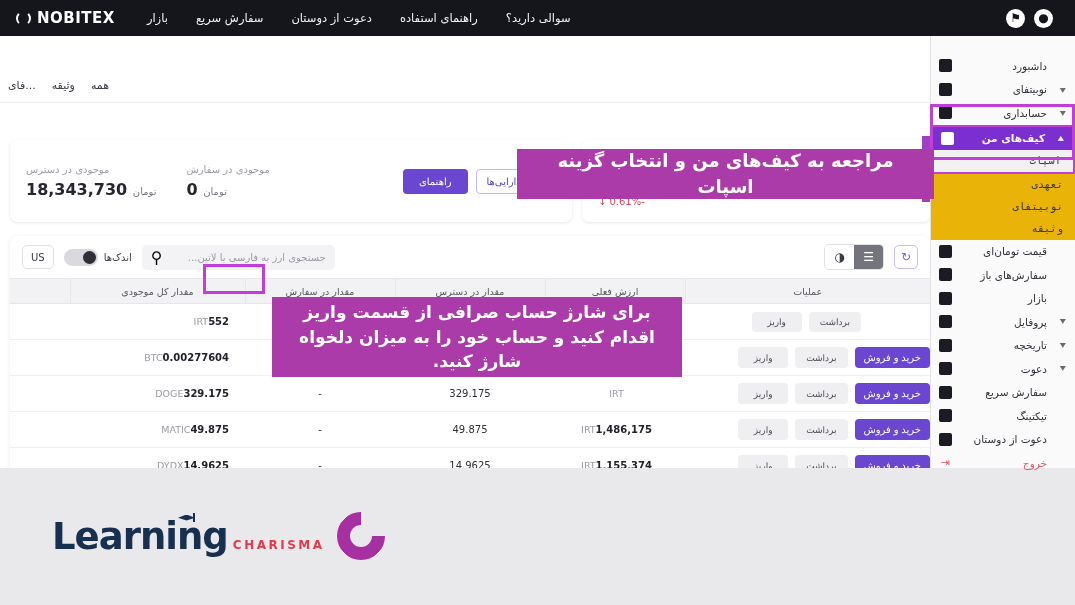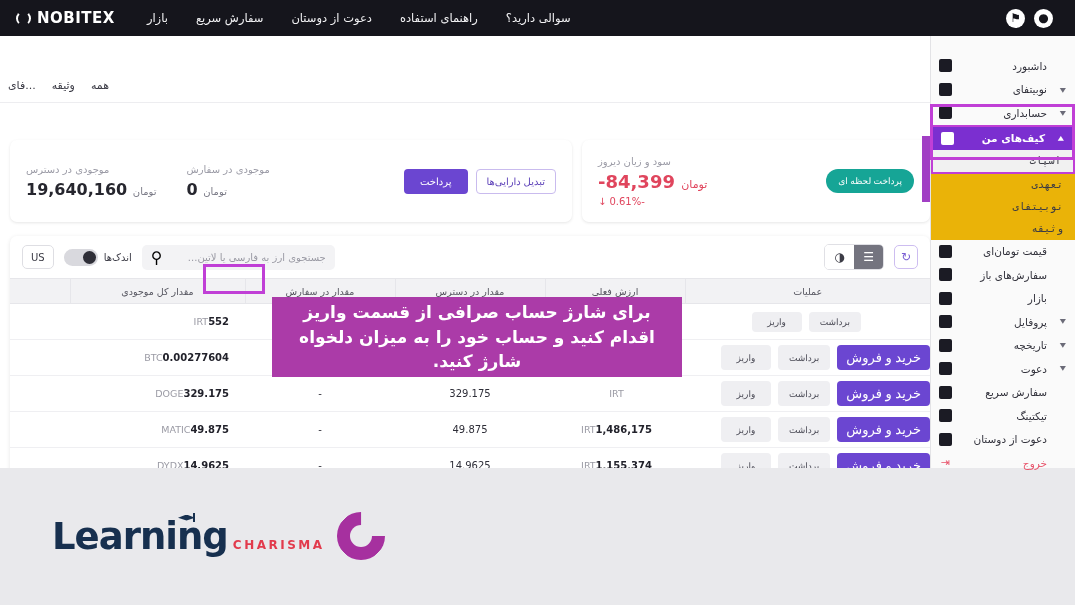--- a/index.html
+++ b/index.html
@@ -178,21 +178,21 @@
   .sym { color: #9a9aa4; font-size: 9.5px; margin-left: 3px; }
   .amt { font-weight: bold; color: #22222b; }
   .cur { color: #9a9aa4; font-size: 9.5px; margin-left: 3px; }
   .ops { display: flex; gap: 7px; justify-content: flex-start; padding-right: 0; padding-left: 10px; }
   .btn-grey {
     background: #efeff2; color: #4a4a55; border: none; border-radius: 4px;
     font-size: 9px; padding: 5px 11px; min-width: 50px;
   }
   .btn-trade {
     background: #6b46d1; color: #fff; border: none; border-radius: 4px;
-    font-size: 13px; padding: 5px 9px; min-width: 62px;
+    font-size: 10px; padding: 5px 9px; min-width: 62px;
   }
 
   
   .hl-box {
     position: absolute; border: 3px solid #c03fd6; z-index: 60; pointer-events: none;
   }
   .callout {
     position: absolute; background: #ab3ba8; color: #fff; z-index: 70;
     display: flex; align-items: center; justify-content: center; text-align: center;
     font-weight: bold; line-height: 1.45; padding: 8px 14px;
@@ -265,35 +265,35 @@
           <span class="card-pct">
             <span>-0.61%</span>
             <span>↓</span>
           </span>
         </div>
       </div>
 
       <div class="card card-b">
         <div class="card-btns">
           <button class="btn-outline">تبدیل دارایی‌ها</button>
-          <button class="btn-purple">پرداخت</button>
+          <button class="btn-purple">راهنمای</button>
         </div>
         <div class="bal-row">
           <div class="bal-block">
             <span class="card-label">موجودی در سفارش</span>
             <span class="bal-num">
               <span class="u">تومان</span>
               <span>0</span>
             </span>
           </div>
           <div class="bal-block">
             <span class="card-label">موجودی در دسترس</span>
             <span class="bal-num">
               <span class="u">تومان</span>
-              <span>19,640,160</span>
+              <span>18,343,730</span>
             </span>
           </div>
         </div>
       </div>
     </div>
 
     <div class="panel">
       <div class="panel-top">
         <div class="icon-btn">↻</div>
         <div class="seg">
@@ -514,20 +514,21 @@
       <div class="side-item logout">
         <span class="chev" style="width: 12px;"></span>
         <span class="lbl">خروج</span>
         <span class="side-icon">⇥</span>
       </div>
     </div>
 
   <div class="hl-box" style="top:104px; left:930px; width:145px; height:56px; border-width:3px;"></div>
   <div class="hl-box" style="top:264px; left:203px; width:62px; height:30px;"></div>
 
+  <div class="callout callout-1">مراجعه به کیف‌های من و انتخاب گزینه اسپات</div>
   <div class="callout callout-2">برای شارژ حساب صرافی از قسمت واریز اقدام کنید و حساب خود را به میزان دلخواه شارژ کنید.</div>
 
   <div class="footer"></div>
   <div class="logo">
     <span class="logo-arc"></span>
     <span class="logo-txt">
       <span class="cap"></span>
       <span class="cap-tassel"></span>
       <span class="logo-main">Learning</span>
       <span class="logo-sub">CHARISMA</span>

